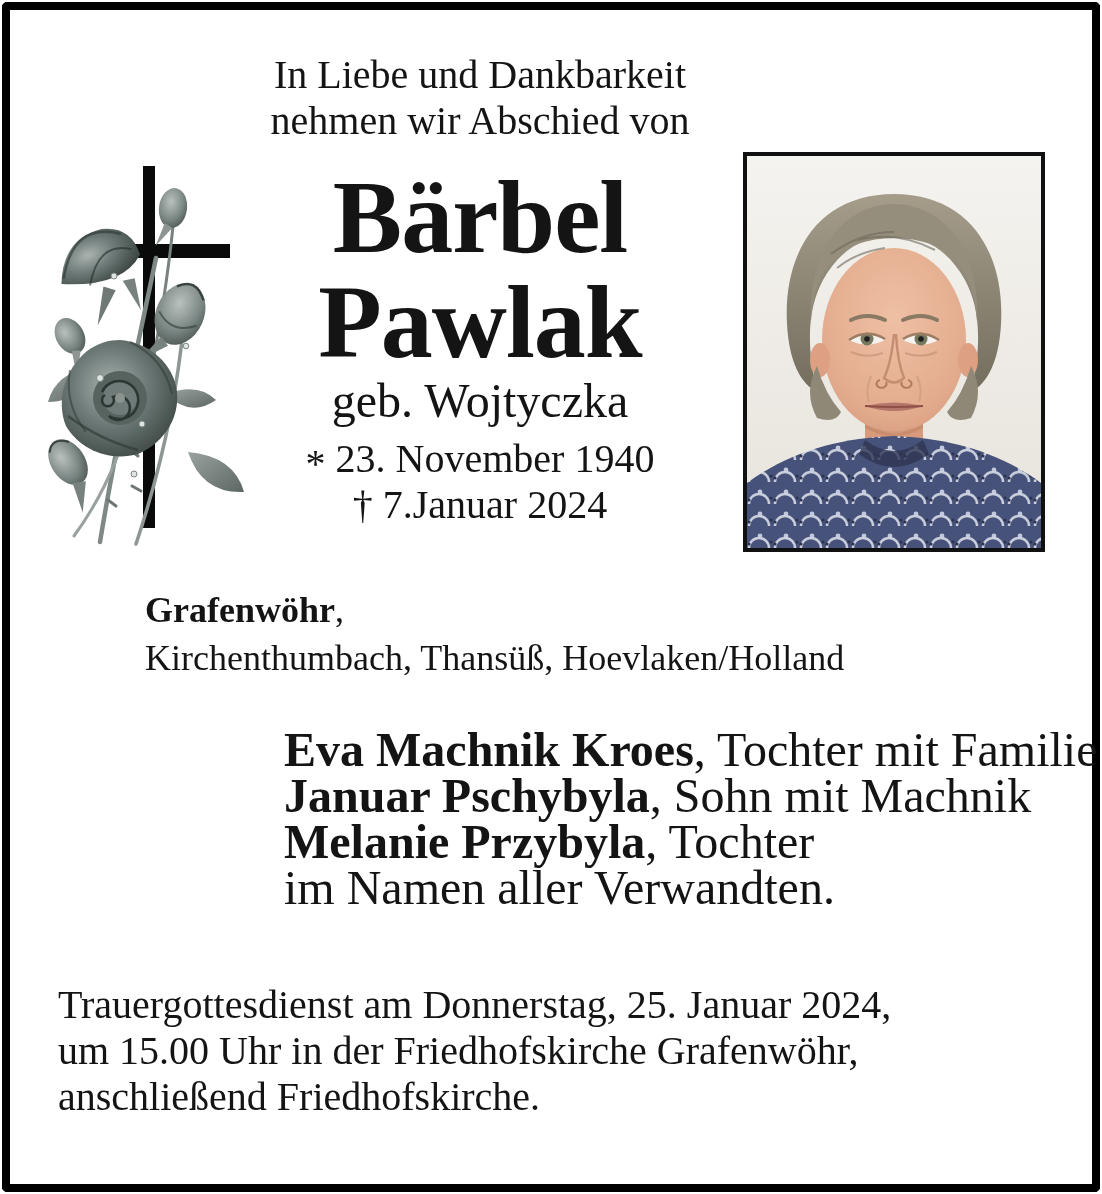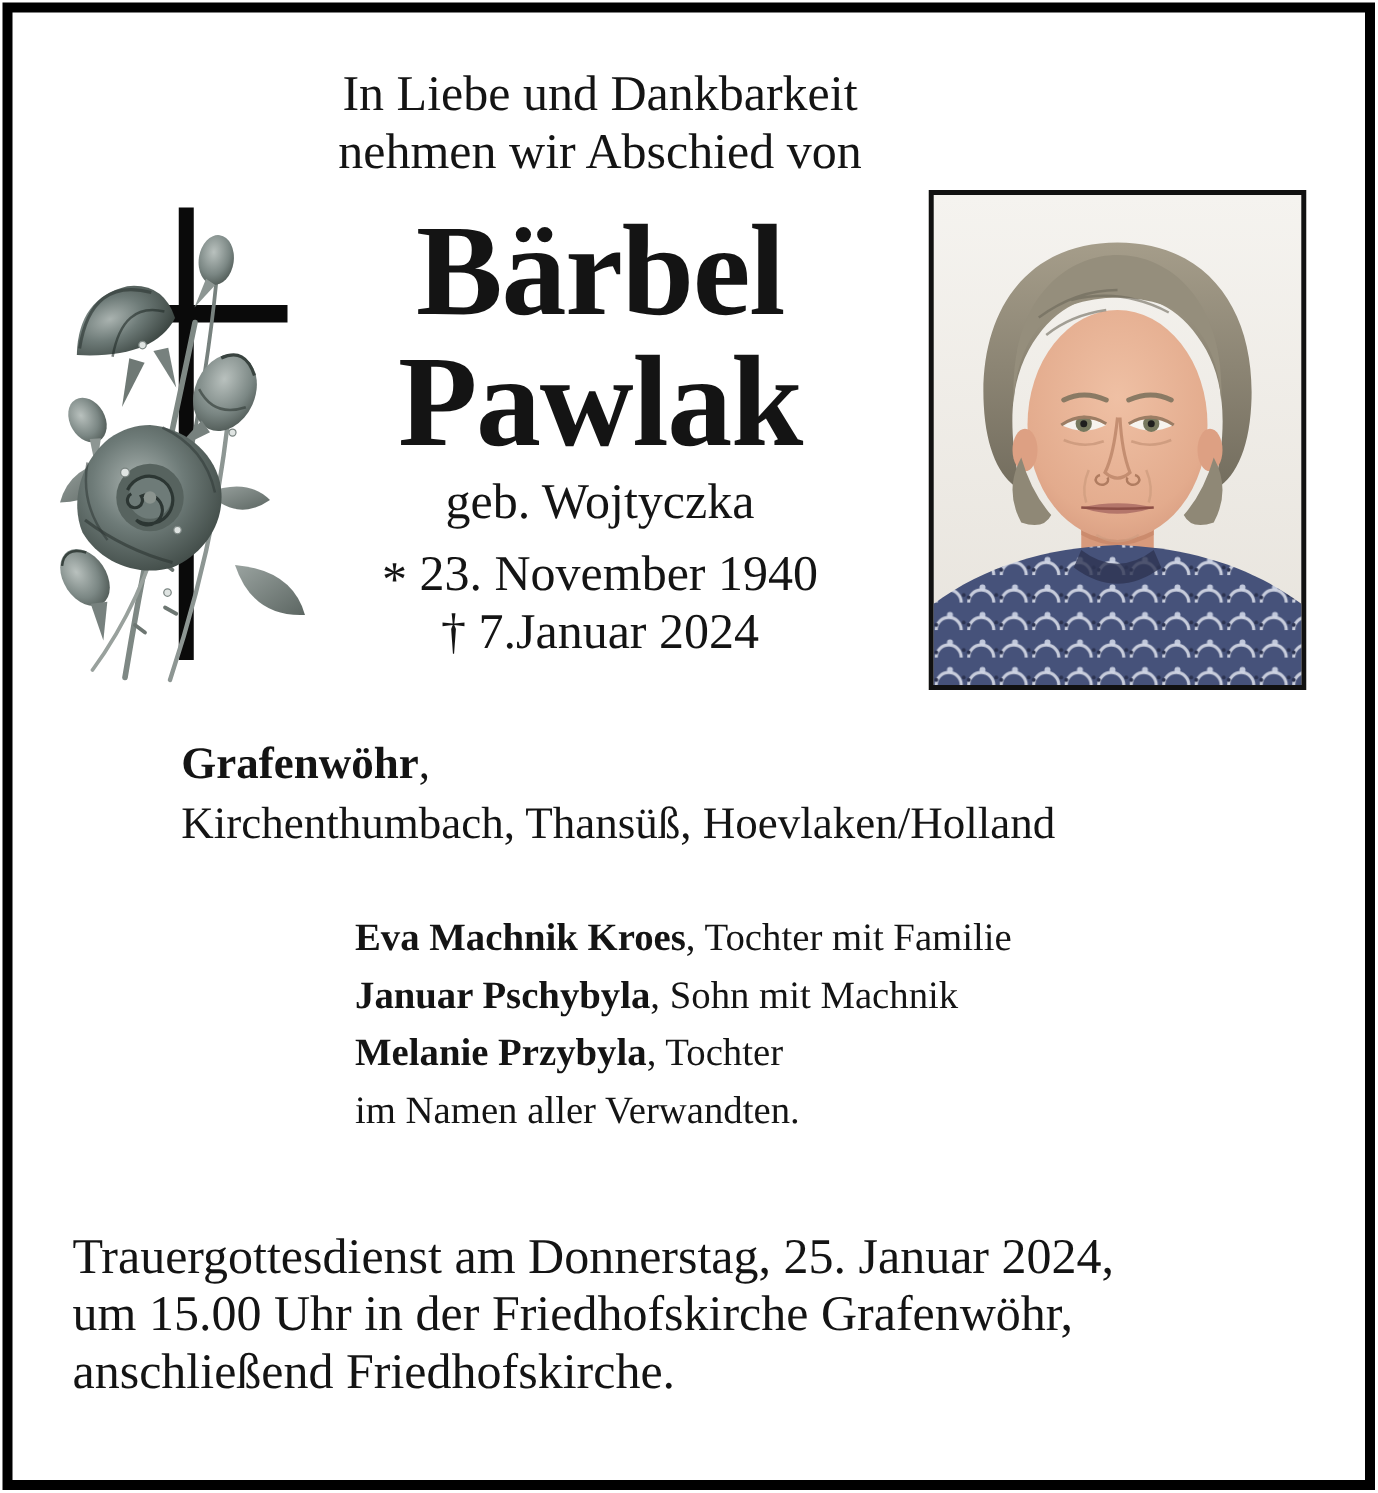--- a/index.html
+++ b/index.html
@@ -8,20 +8,21 @@
     background: #ffffff;
   }
   #page {
     position: relative;
     width: 1102px;
     height: 1194px;
     background: #ffffff;
     font-family: "Liberation Serif", "DejaVu Serif", serif;
     color: #141414;
     overflow: hidden;
+    border-radius: 12px;
   }
   #frame {
     position: absolute;
     top: 2px; left: 2px; right: 2px; bottom: 2px;
     border: 8px solid #000000;
     pointer-events: none;
   }
 
   
   .center-col {
@@ -38,21 +39,21 @@
   }
   .name-line {
     font-size: 104px;
     line-height: 105px;
     font-weight: bold;
     letter-spacing: -1px;
     white-space: nowrap;
   }
   .name-block { margin-top: 20px; }
   .birth-name {
-    font-size: 40px;
+    font-size: 48px;
     line-height: 46px;
     margin-top: 4px;
   }
   .dates-block { margin-top: 12px; }
   .date-line {
     font-size: 40px;
     line-height: 46px;
     white-space: nowrap;
   }
   .date-symbol { display: inline-block; }
@@ -89,21 +90,21 @@
     line-height: 48px;
     white-space: nowrap;
   }
   .places .primary { font-weight: bold; }
 
   
   .family {
     position: absolute;
     left: 284px;
     top: 727px;
-    font-size: 31px;
+    font-size: 48px;
     line-height: 46px;
     white-space: nowrap;
   }
   .family .fname { font-weight: bold; }
 
   
   .service {
     position: absolute;
     left: 58px;
     top: 954px;

